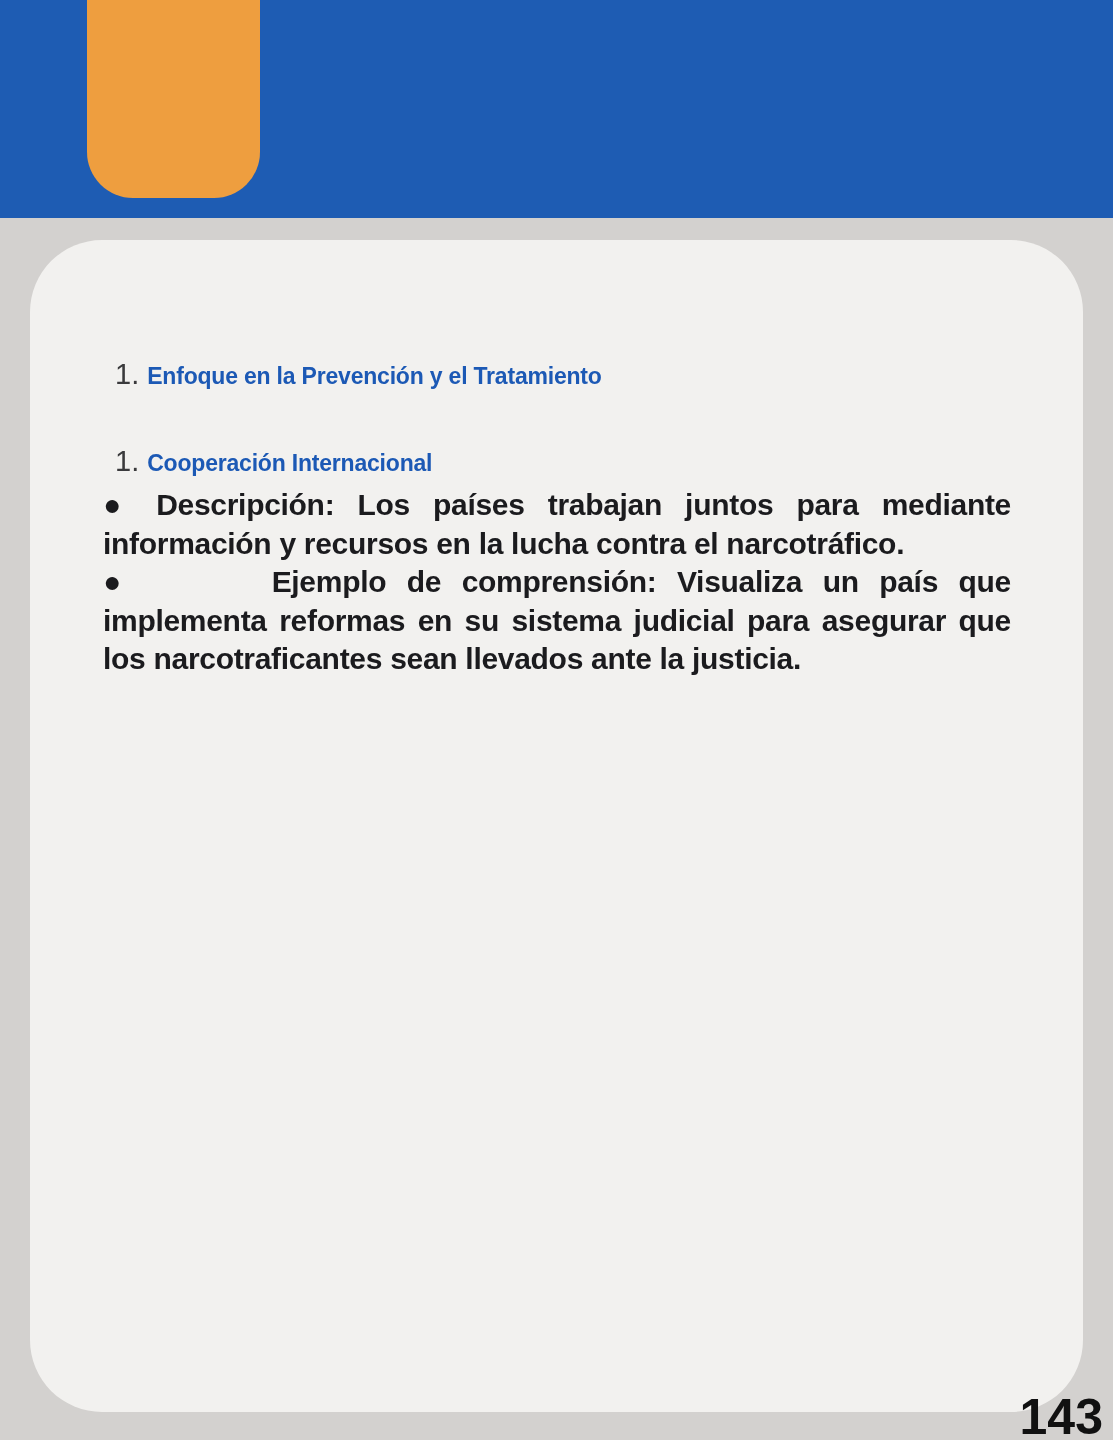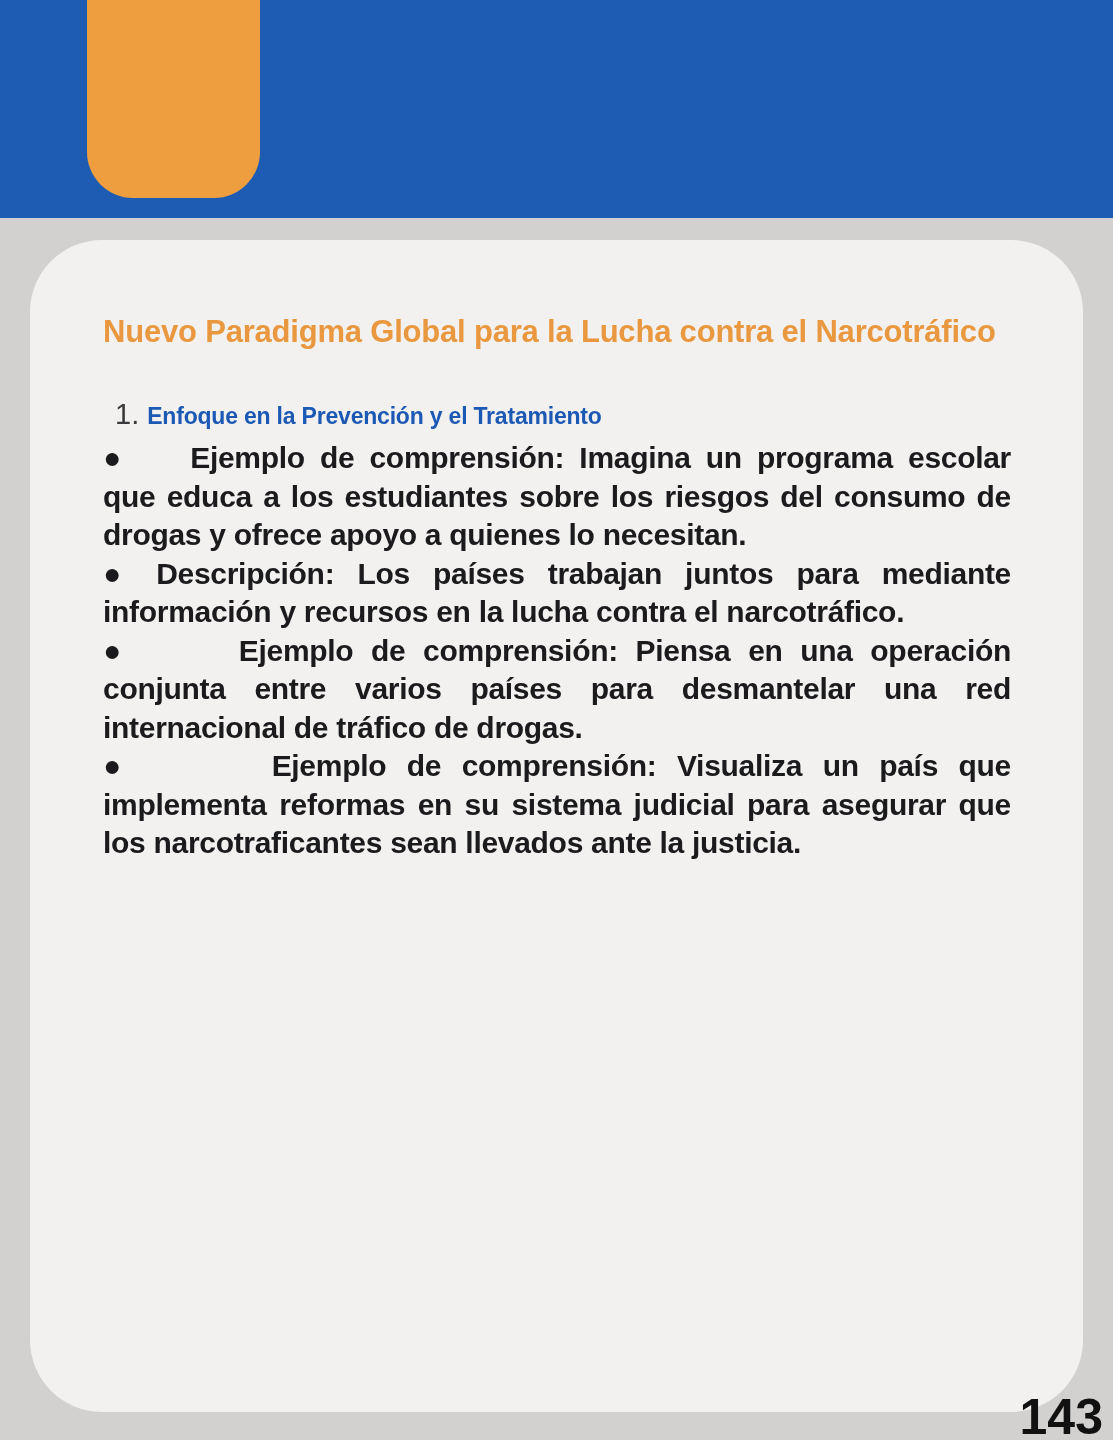--- a/index.html
+++ b/index.html
@@ -90,32 +90,32 @@
 </style>
 </head>
 <body>
 
 <header class="band">
   <div class="band-tab"></div>
 </header>
 
 <main class="card">
 
-  <h1 class="doc-title">Nuevo Paradigma Global para la Lucha contra el Narcotráfico</h1>
 
   <section>
     <div class="sec-heading">
       <span class="sec-num">1.</span><span class="sec-title">Enfoque en la Prevención y el Tratamiento</span>
     </div>
-    <p class="para"><span class="bullet">●</span><span class="tab tab-m"></span><span>Ejemplo de comprensión: Imagina un programa escolar que educa a los estudiantes sobre los riesgos del consumo de drogas y ofrece apoyo a quienes lo necesitan.</span></p>
   </section>
 
   <section>
+    <div class="sec-heading">
+      <span class="sec-num">1.</span><span class="sec-title">Cooperación Internacional</span>
+    </div>
     <p class="para"><span class="bullet">●</span><span class="tab tab-s"></span><span>Descripción: Los países trabajan juntos para mediante información y recursos en la lucha contra el narcotráfico.</span></p>
-    <p class="para"><span class="bullet">●</span><span class="tab tab-l"></span><span>Ejemplo de comprensión: Piensa en una operación conjunta entre varios países para desmantelar una red internacional de tráfico de drogas.</span></p>
   </section>
 
   <section>
     <p class="para"><span class="bullet">●</span><span class="tab tab-xxl"></span><span>Ejemplo de comprensión: Visualiza un país que implementa reformas en su sistema judicial para asegurar que los narcotraficantes sean llevados ante la justicia.</span></p>
   </section>
 
 </main>
 
 <div class="page-number">143</div>
 

